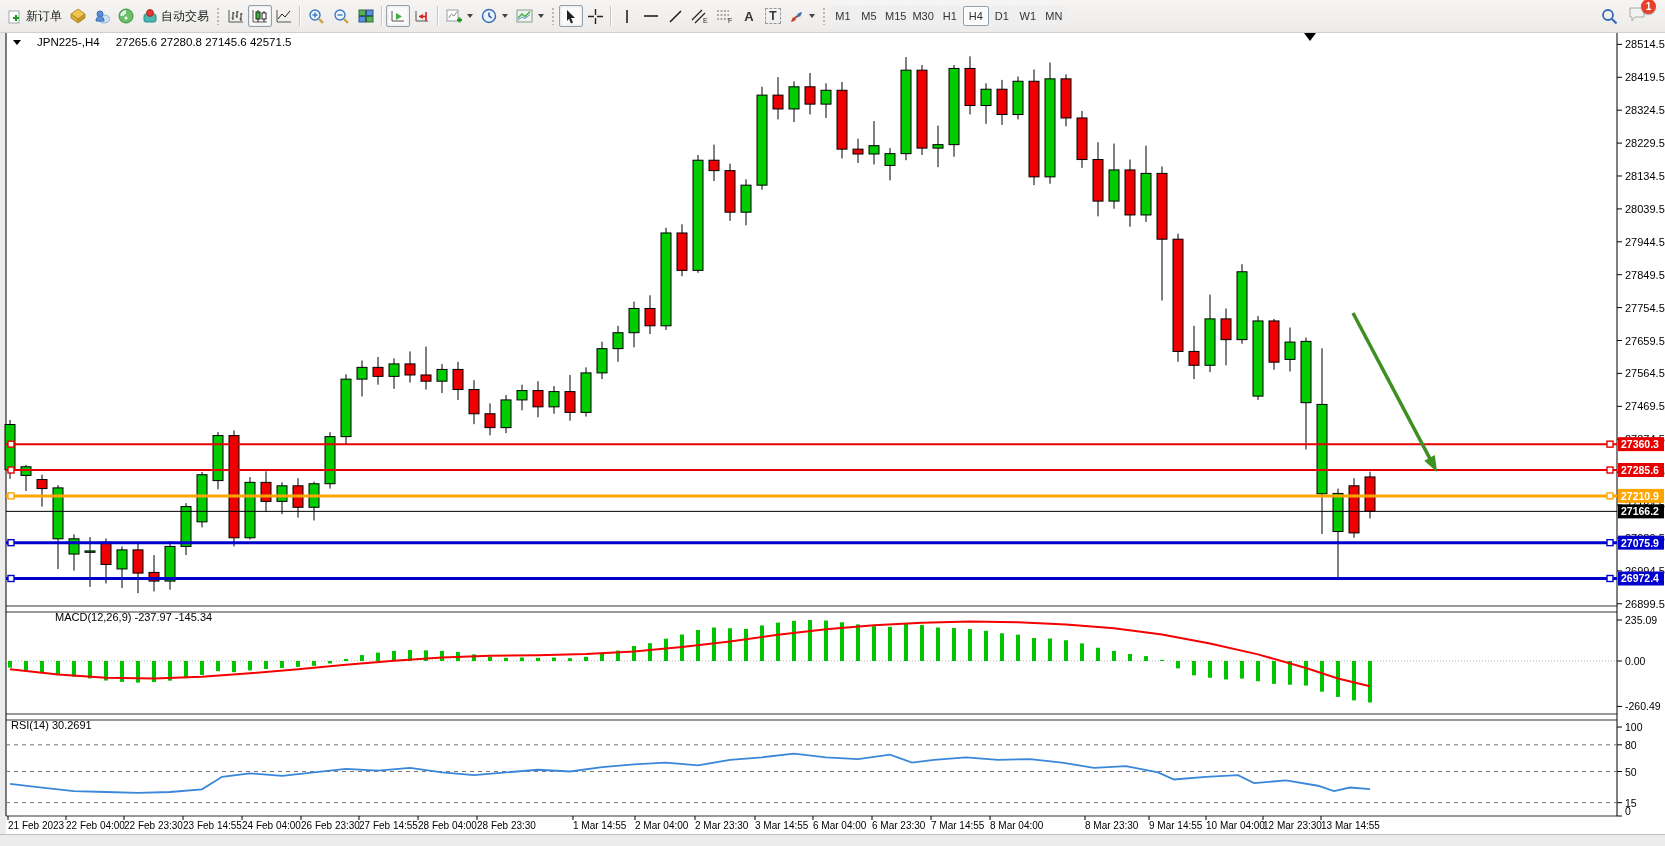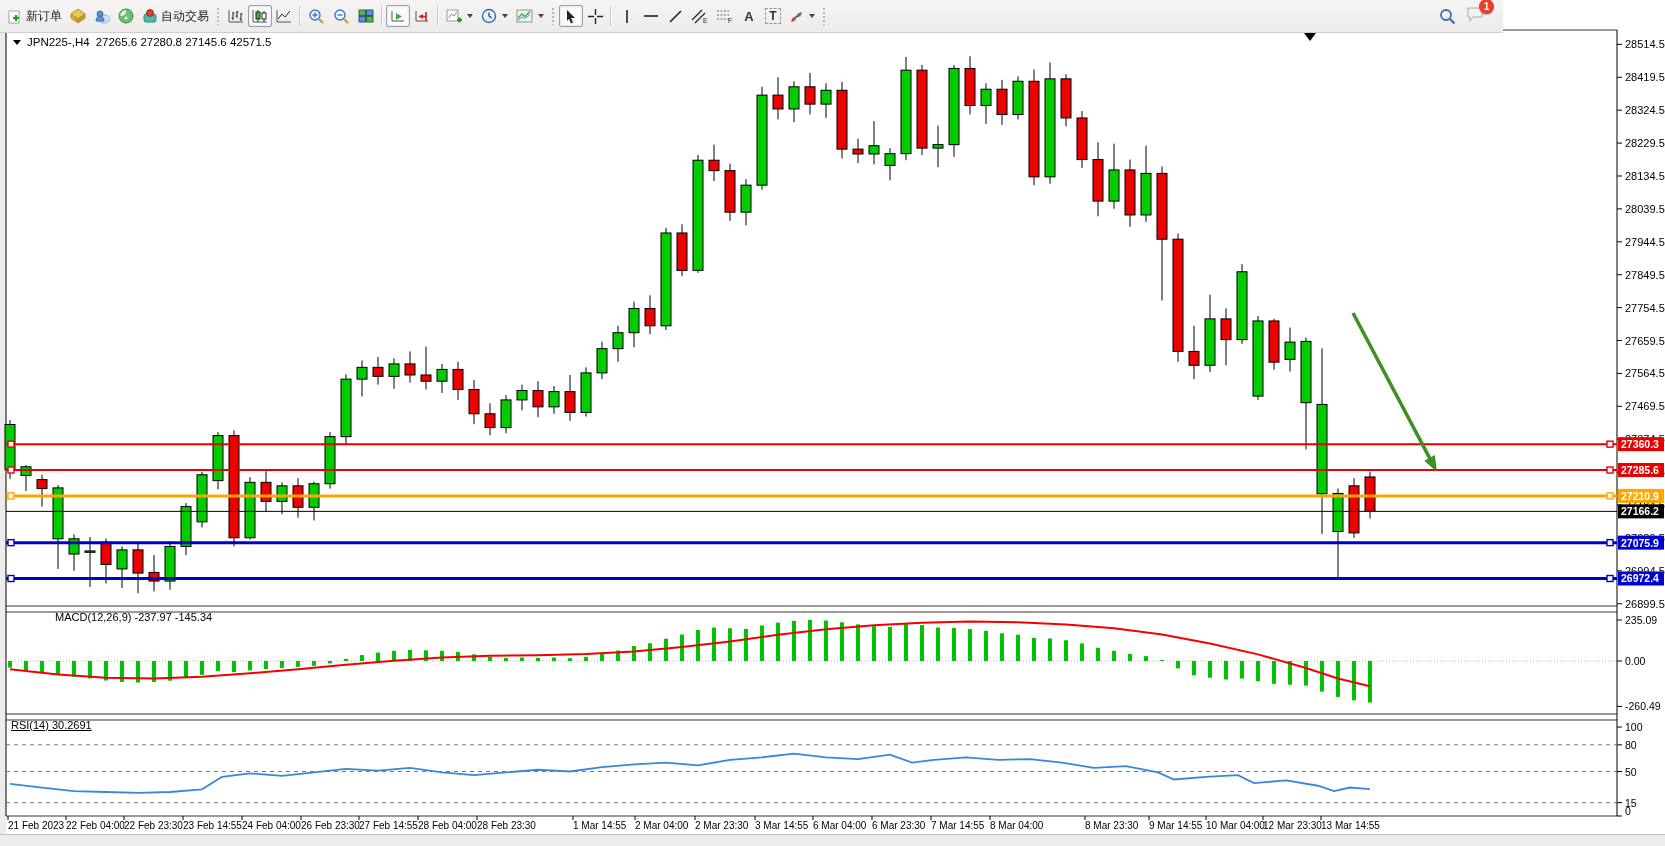--- a/index.html
+++ b/index.html
@@ -1,19 +1,19 @@
 <!DOCTYPE html>
 <html><head>
 <meta charset="utf-8">
 <style>
   html,body{margin:0;padding:0;background:#fff;}
   .app{position:relative;width:1665px;height:846px;overflow:hidden;
        font-family:"Liberation Sans",sans-serif;background:#fff;}
   
-  .toolbar{position:absolute;left:0;top:0;width:1503px;height:28px;z-index:5;
+  .toolbar{position:absolute;left:0;top:0;width:1665px;height:28px;z-index:5;
     background:linear-gradient(#f6f5f4,#ecebe9);border-bottom:1px solid #cfcfcf;
     display:flex;align-items:center;padding:16px 4px;box-sizing:border-box;}
   .tb-group{display:flex;align-items:center;height:26px;}
   .tb-grip{width:5px;height:18px;margin:0 3px;
     background-image:radial-gradient(#b9b9b9 1px,transparent 1.2px);background-size:4px 4px;}
   .tb-sep{width:1px;height:20px;background:#c6c6c6;border-right:1px solid #fff;margin:0 3px;}
   .tb-btn{height:22px;min-width:24px;padding:0 3px;display:flex;align-items:center;gap:3px;
     justify-content:center;border:1px solid transparent;border-radius:2px;background:transparent;
     font-size:12px;color:#222;cursor:default;}
   .tb-btn.selected{border:1px solid #93a1ad;background:#fbfbfb;box-shadow:inset 0 0 3px #d4dae0;}
@@ -23,21 +23,21 @@
   .tf-btn{height:20px;min-width:26px;padding:0 2px;font-size:11px;color:#333;
     display:flex;align-items:center;justify-content:center;border:1px solid transparent;border-radius:2px;}
   .tf-btn.selected{border:1px solid #93a1ad;background:#fbfbfb;}
   .tb-right{margin-left:auto;display:flex;align-items:center;gap:10px;padding-right:14px;}
   .chat-wrap{position:relative;}
   .badge{position:absolute;right:-9px;top:-7px;width:15px;height:15px;border-radius:50%;
     background:#e8402a;color:#fff;font-size:10px;font-weight:bold;display:flex;
     align-items:center;justify-content:center;box-shadow:0 1px 1px rgba(0,0,0,.3);}
   
   .chart-title{position:absolute;left:13px;top:36px;z-index:3;font-size:11.5px;color:#000;
-    display:flex;align-items:center;gap:6px;}
+    display:flex;align-items:center;gap:16px;}
   .menu-tri{width:0;height:0;border-left:4px solid transparent;border-right:4px solid transparent;
     border-top:5px solid #000;display:inline-block;}
   .ind-label{position:absolute;z-index:3;font-size:11px;color:#000;}
   svg text{font-family:"Liberation Sans",sans-serif;}
 </style>
 </head>
 <body>
 
 <div class="app">
 
@@ -446,21 +446,21 @@
       <line x1="1321" y1="816" x2="1321" y2="820" stroke="#000"></line>
       <text x="1321" y="829" font-size="10" fill="#000">13 Mar 14:55</text>
     </svg>
 
   <div class="chart-title">
     <span class="menu-tri"></span>
     <span>JPN225-,H4</span>
     <span>27265.6 27280.8 27145.6 42571.5</span>
   </div>
   <div class="ind-label" style="left:11px;top:611px;padding-left:44px;">MACD(12,26,9) -237.97 -145.34</div>
-  <div class="ind-label" style="left:11px;top:719px;text-decoration:underline;">RSI(14) 30.2691</div>
+  <div class="ind-label" style="left:11px;top:719px;">RSI(14) 30.2691</div>
 
   <div class="toolbar">
     <div class="tb-group">
       <button class="tb-btn">
         <svg width="15" height="15" viewBox="0 0 15 15">
           <rect x="1" y="2" width="10" height="12" fill="#fff" stroke="#9aa"></rect>
           <path d="M5 9h6M8 6v6" stroke="#1a9c1a" stroke-width="2"></path>
         </svg>
         <span>新订单</span>
       </button>
@@ -637,20 +637,31 @@
         <svg width="15" height="15" viewBox="0 0 15 15">
           <path d="M3 12L8 7" stroke="#c2432a" stroke-width="1.8"></path>
             <polygon points="2,13 7,11 4,8" fill="#c2432a"></polygon>
           <path d="M8 8l4-4" stroke="#3a6cb4" stroke-width="1.8"></path>
             <polygon points="13,3 8,5 11,8" fill="#3a6cb4"></polygon>
         </svg>
         <span class="caret"></span>
       </button>
     </div>
     <div class="tb-grip"></div>
+    <div class="tb-group" id="tf-group">
+        <button class="tf-btn">M1</button>
+        <button class="tf-btn">M5</button>
+        <button class="tf-btn">M15</button>
+        <button class="tf-btn">M30</button>
+        <button class="tf-btn">H1</button>
+        <button class="tf-btn selected">H4</button>
+        <button class="tf-btn">D1</button>
+        <button class="tf-btn">W1</button>
+        <button class="tf-btn">MN</button>
+      </div>
     <div class="tb-right">
       <svg width="17" height="17" viewBox="0 0 17 17">
         <circle cx="7" cy="7" r="5" fill="none" stroke="#3a6cb4" stroke-width="1.8"></circle>
         <path d="M11 11l4.5 4.5" stroke="#3a6cb4" stroke-width="2.2"></path>
       </svg>
       <div class="chat-wrap">
         <svg width="19" height="17" viewBox="0 0 19 17">
           <path d="M2 2h14v9H7l-3 4v-4H2z" fill="#f2f2f2" stroke="#aaa"></path>
         </svg>
         <div class="badge">1</div>

